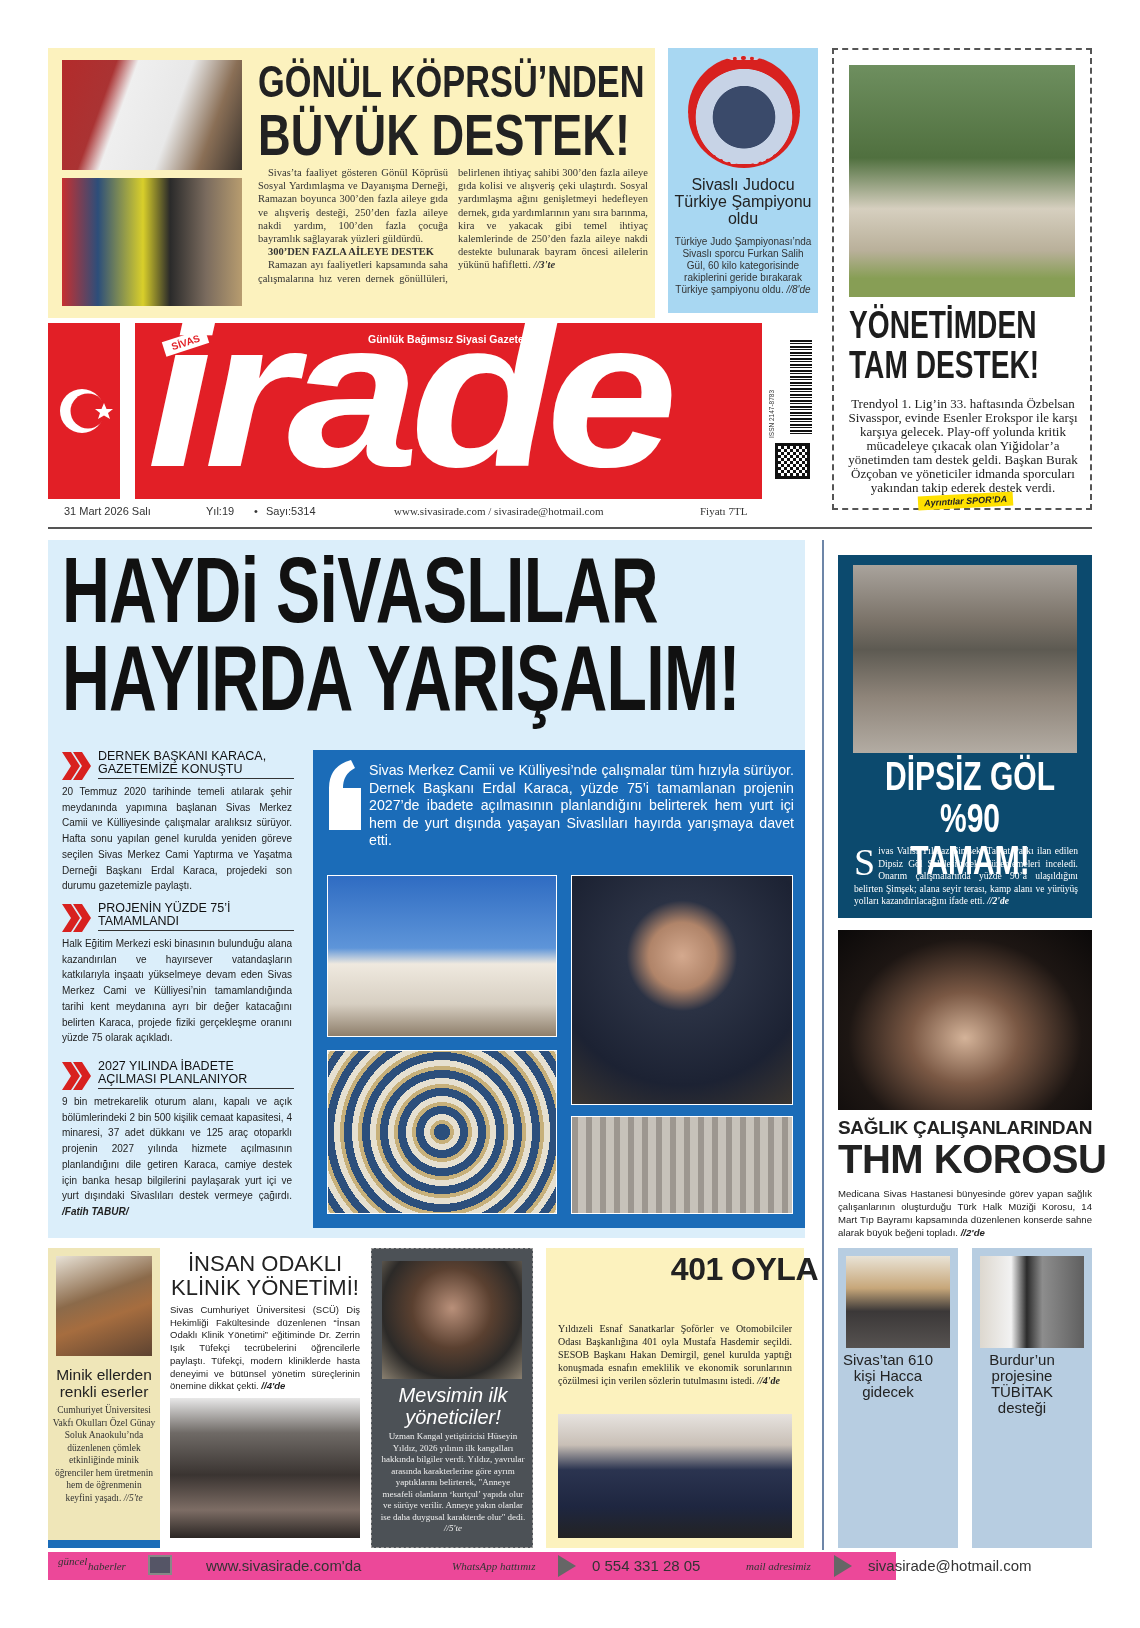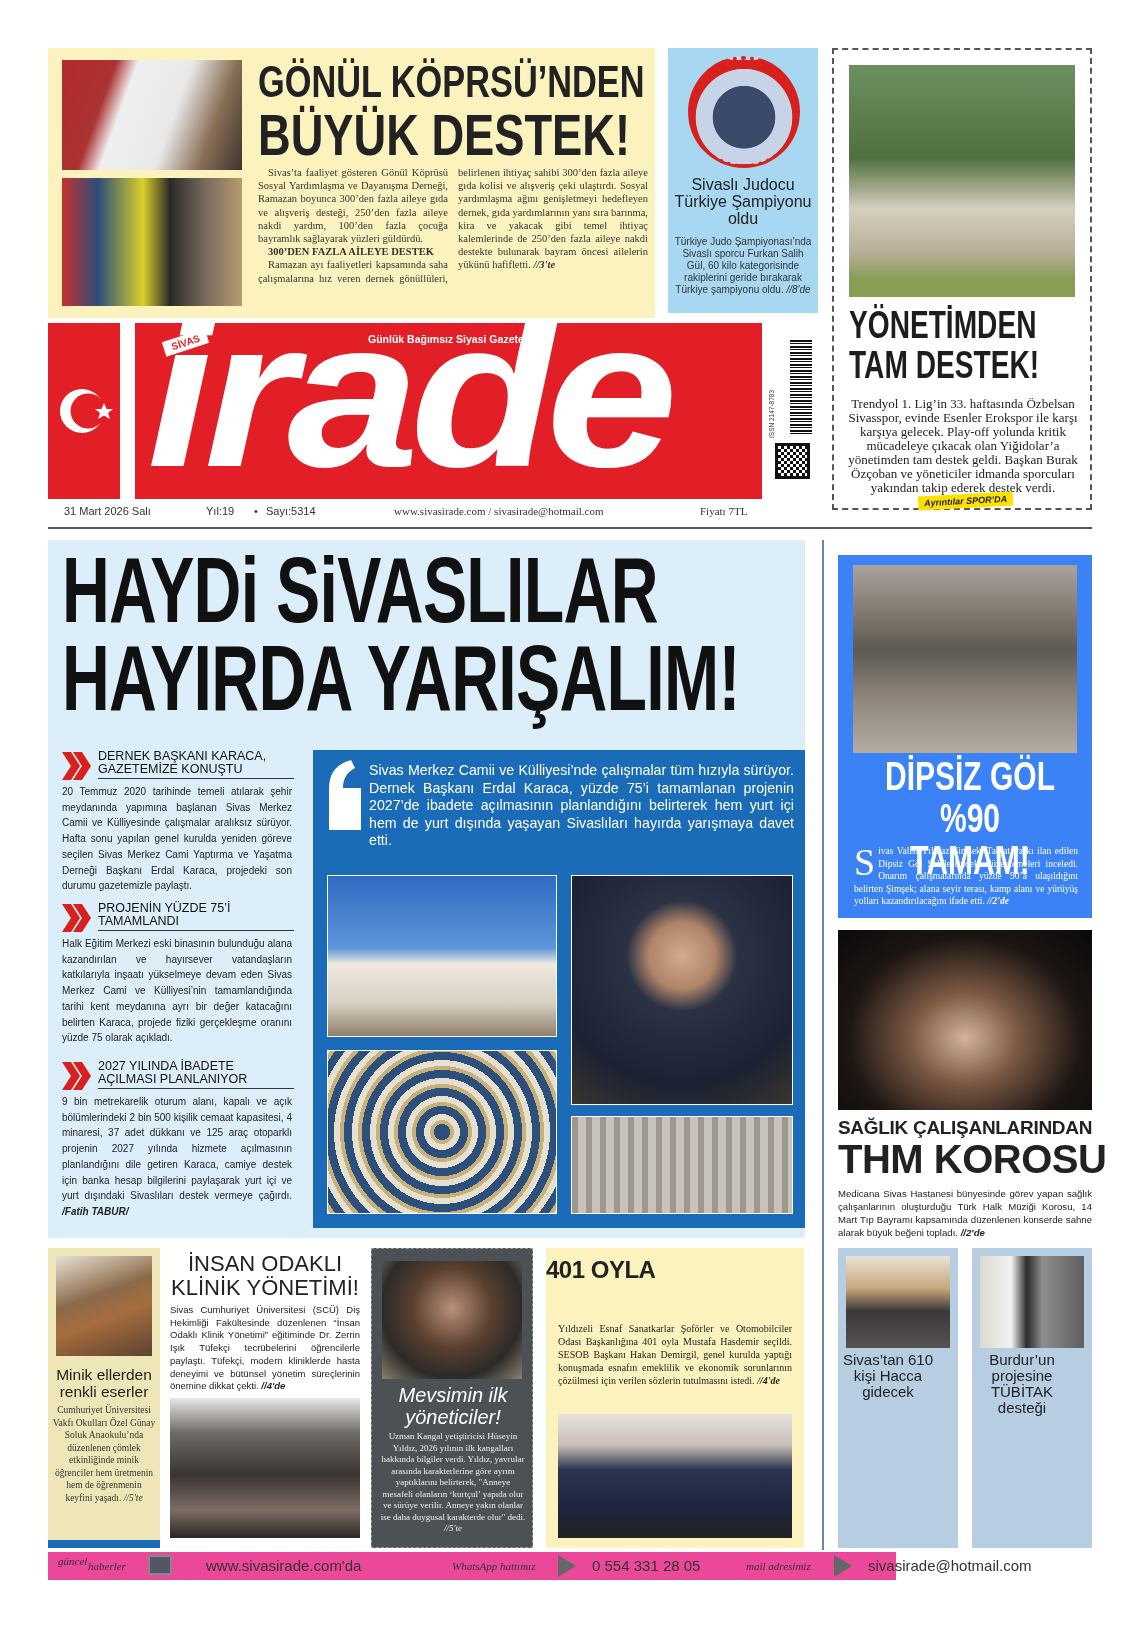--- a/index.html
+++ b/index.html
@@ -53,21 +53,21 @@
 .sub .chev{position:absolute;left:0;top:2px;width:30px;height:28px}
 .sub .st{position:absolute;left:36px;top:0;font-size:12.5px;line-height:13px;font-weight:normal;color:#111;border-bottom:1px solid #333;width:196px;padding-bottom:2px}
 .sub .sb{position:absolute;left:0;width:230px;font-size:10px;line-height:15.7px;color:#222}
 #quote{position:absolute;left:265px;top:210px;width:492px;height:478px;background:#1b6cb8}
 #quote .qm{position:absolute;left:12px;top:10px;width:36px;height:70px}
 #quote .qt{position:absolute;left:56px;top:12px;width:425px;font-size:14.2px;line-height:17.5px;color:#fff}
 #quote .ph{border:1px solid #fff}
 
 
 #rcol-rule{left:822px;top:540px;width:2px;height:1010px;background:#6d86a8}
-#dipsiz{left:838px;top:555px;width:254px;height:363px;background:#3b82f6}
+#dipsiz{left:838px;top:555px;width:254px;height:363px;background:#0c4a6e}
 #dipsiz .ph{left:15px;top:10px;width:224px;height:188px;background:linear-gradient(180deg,#a9a39c 0,#7a7268 30%,#5d5a52 45%,#8e8479 70%,#b3aca3 100%)}
 #dipsiz .h{position:absolute;left:12px;top:200px;width:240px;text-align:center;color:#fff;font-size:40px;line-height:42px;font-weight:900;transform:scaleX(.75);transform-origin:center top}
 #dipsiz .d{position:absolute;left:16px;top:290px;width:224px;font-size:9.5px;line-height:12.5px;color:#fff}
 #dipsiz .d .dc{float:left;font-size:38px;line-height:34px;margin-right:3px;font-family:"Liberation Serif",serif}
 #choir{left:838px;top:930px;width:254px;height:180px;background:radial-gradient(ellipse at 50% 60%,#d4b399 0,#7a5844 30%,#1d1613 65%,#0b0909 100%)}
 #thm-sub{left:838px;top:1117px;width:260px;font-size:19px;font-weight:bold;color:#222;white-space:nowrap;letter-spacing:-.3px}
 #thm{left:838px;top:1137px;width:260px;font-size:40px;font-weight:bold;color:#222;white-space:nowrap;letter-spacing:-.5px}
 #thm-d{left:838px;top:1187px;width:254px;font-size:9.6px;line-height:13px;color:#222}
 
 .rbox{position:absolute;top:1248px;width:120px;height:300px;background:#b7cde1;text-align:center}
@@ -85,21 +85,21 @@
 #insan .t{position:absolute;left:0;top:4px;width:190px;text-align:center;font-size:22px;line-height:24px;color:#222}
 #insan .d{position:absolute;left:0;top:56px;width:190px;font-size:9.5px;line-height:12.7px;color:#222}
 #insan .ph{left:0;top:150px;width:190px;height:140px;background:linear-gradient(180deg,#e8e8e8 0,#6f6a66 25%,#3a3431 55%,#7d6d65 80%,#2b2624 100%)}
 
 #kangal{left:371px;top:1248px;width:162px;height:300px;background:#4c5156;border:1px dashed #999}
 #kangal .ph{left:10px;top:12px;width:140px;height:118px;background:radial-gradient(circle at 50% 40%,#b9907a 0,#5a4030 40%,#2c2a28 70%,#8a8070 100%)}
 #kangal .t{position:absolute;left:0;top:135px;width:162px;text-align:center;font-size:20px;line-height:22px;color:#fff;font-style:italic}
 #kangal .d{position:absolute;left:8px;top:182px;width:146px;text-align:center;font-size:9px;line-height:11.5px;color:#eee}
 
 #oyla{left:546px;top:1248px;width:258px;height:300px;background:#fcf2be}
-#oyla .t{position:absolute;left:0;top:6px;width:272px;text-align:left;font-size:24px;line-height:31px;font-weight:bold;color:#222;letter-spacing:-.5px}
+#oyla .t{position:absolute;left:0;top:6px;width:272px;text-align:right;font-size:32px;line-height:31px;font-weight:bold;color:#222;letter-spacing:-.5px}
 #oyla .d{position:absolute;left:12px;top:74px;width:234px;font-size:10px;line-height:13px;color:#222}
 #oyla .ph{left:12px;top:166px;width:234px;height:124px;background:linear-gradient(180deg,#e7e3df 0,#c8bfb6 25%,#2b3450 45%,#1e2640 75%,#232323 100%)}
 
 
 #footer{left:48px;top:1552px;width:848px;height:28px;background:#ec4899;font-size:15px;color:#333}
 #footer span{position:absolute;top:5px;white-space:nowrap}
 #footer .sc{font-family:"Liberation Serif",serif;font-style:italic;font-size:11px;top:8px}
 .play{position:absolute;top:3px;width:0;height:0;border-top:11px solid transparent;border-bottom:11px solid transparent;border-left:18px solid #666}
 </style>
 </head>

